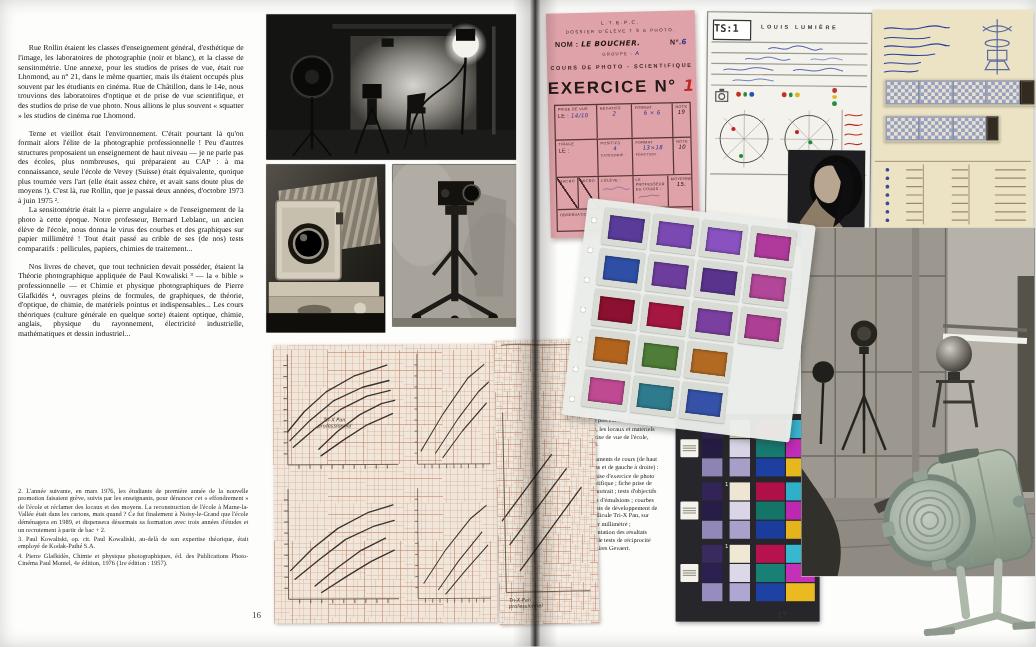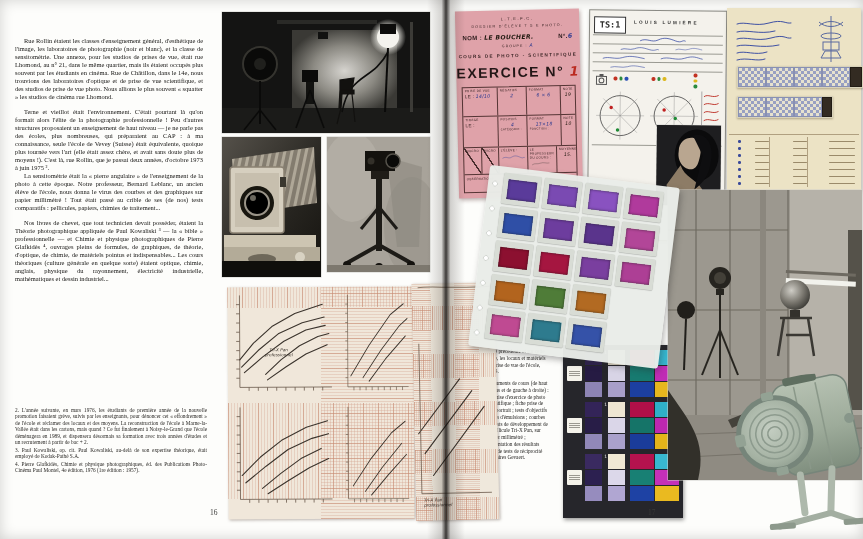--- a/index.html
+++ b/index.html
@@ -53,21 +53,21 @@
   .pk-table{position:absolute;left:5px;right:5px;top:76px;bottom:5px;border:1px solid #553535;}
   .pk-row{display:flex;border-bottom:1px solid #553535;}
   .pk-cell{border-right:1px solid #553535;padding:1px 2px;font-size:3.1px;letter-spacing:.3px;position:relative;}
   .pk-cell:last-child{border-right:none;}
   .pk-val{font-size:4.6px;margin-top:1px;}
 
   
   .tsform{background:#f4f2ec;border:1px solid #8a8a84;box-shadow:1px 2px 4px rgba(40,40,40,.3);
           transform:rotate(.6deg);font-family:"Liberation Sans",sans-serif;color:#2c2c2a;}
   .ts-code{position:absolute;left:4px;top:6px;width:30px;height:15px;border:1.2px solid #333;
-           font:bold 8.5px "DejaVu Sans Mono",monospace;text-align:center;line-height:15px;background:#fff;}
+           font:bold 8.5px "DejaVu Sans Mono",monospace;text-align:left;line-height:15px;background:#fff;}
   .ts-title{position:absolute;left:44px;top:9px;font-size:4.6px;font-weight:bold;letter-spacing:2.2px;color:#333;}
   .ts-line{position:absolute;left:3px;right:3px;border-top:.5px solid #9a9a92;}
   .tsc{fill:none;stroke:#444;stroke-width:1.6;}
   .tsc.thin{stroke-width:.7;stroke:#777;}
   .dotset{display:flex;gap:2px;align-items:center;}
   .dot{width:3.5px;height:3.5px;border-radius:50%;display:inline-block;}
 
   .hwsvg path{fill:none;stroke:#2a3f9f;stroke-width:.9;stroke-linecap:round;}
   .hwsvg.red path{stroke:#bb2a20;}
   .hwsvg.black path{stroke:#2a2a28;}

